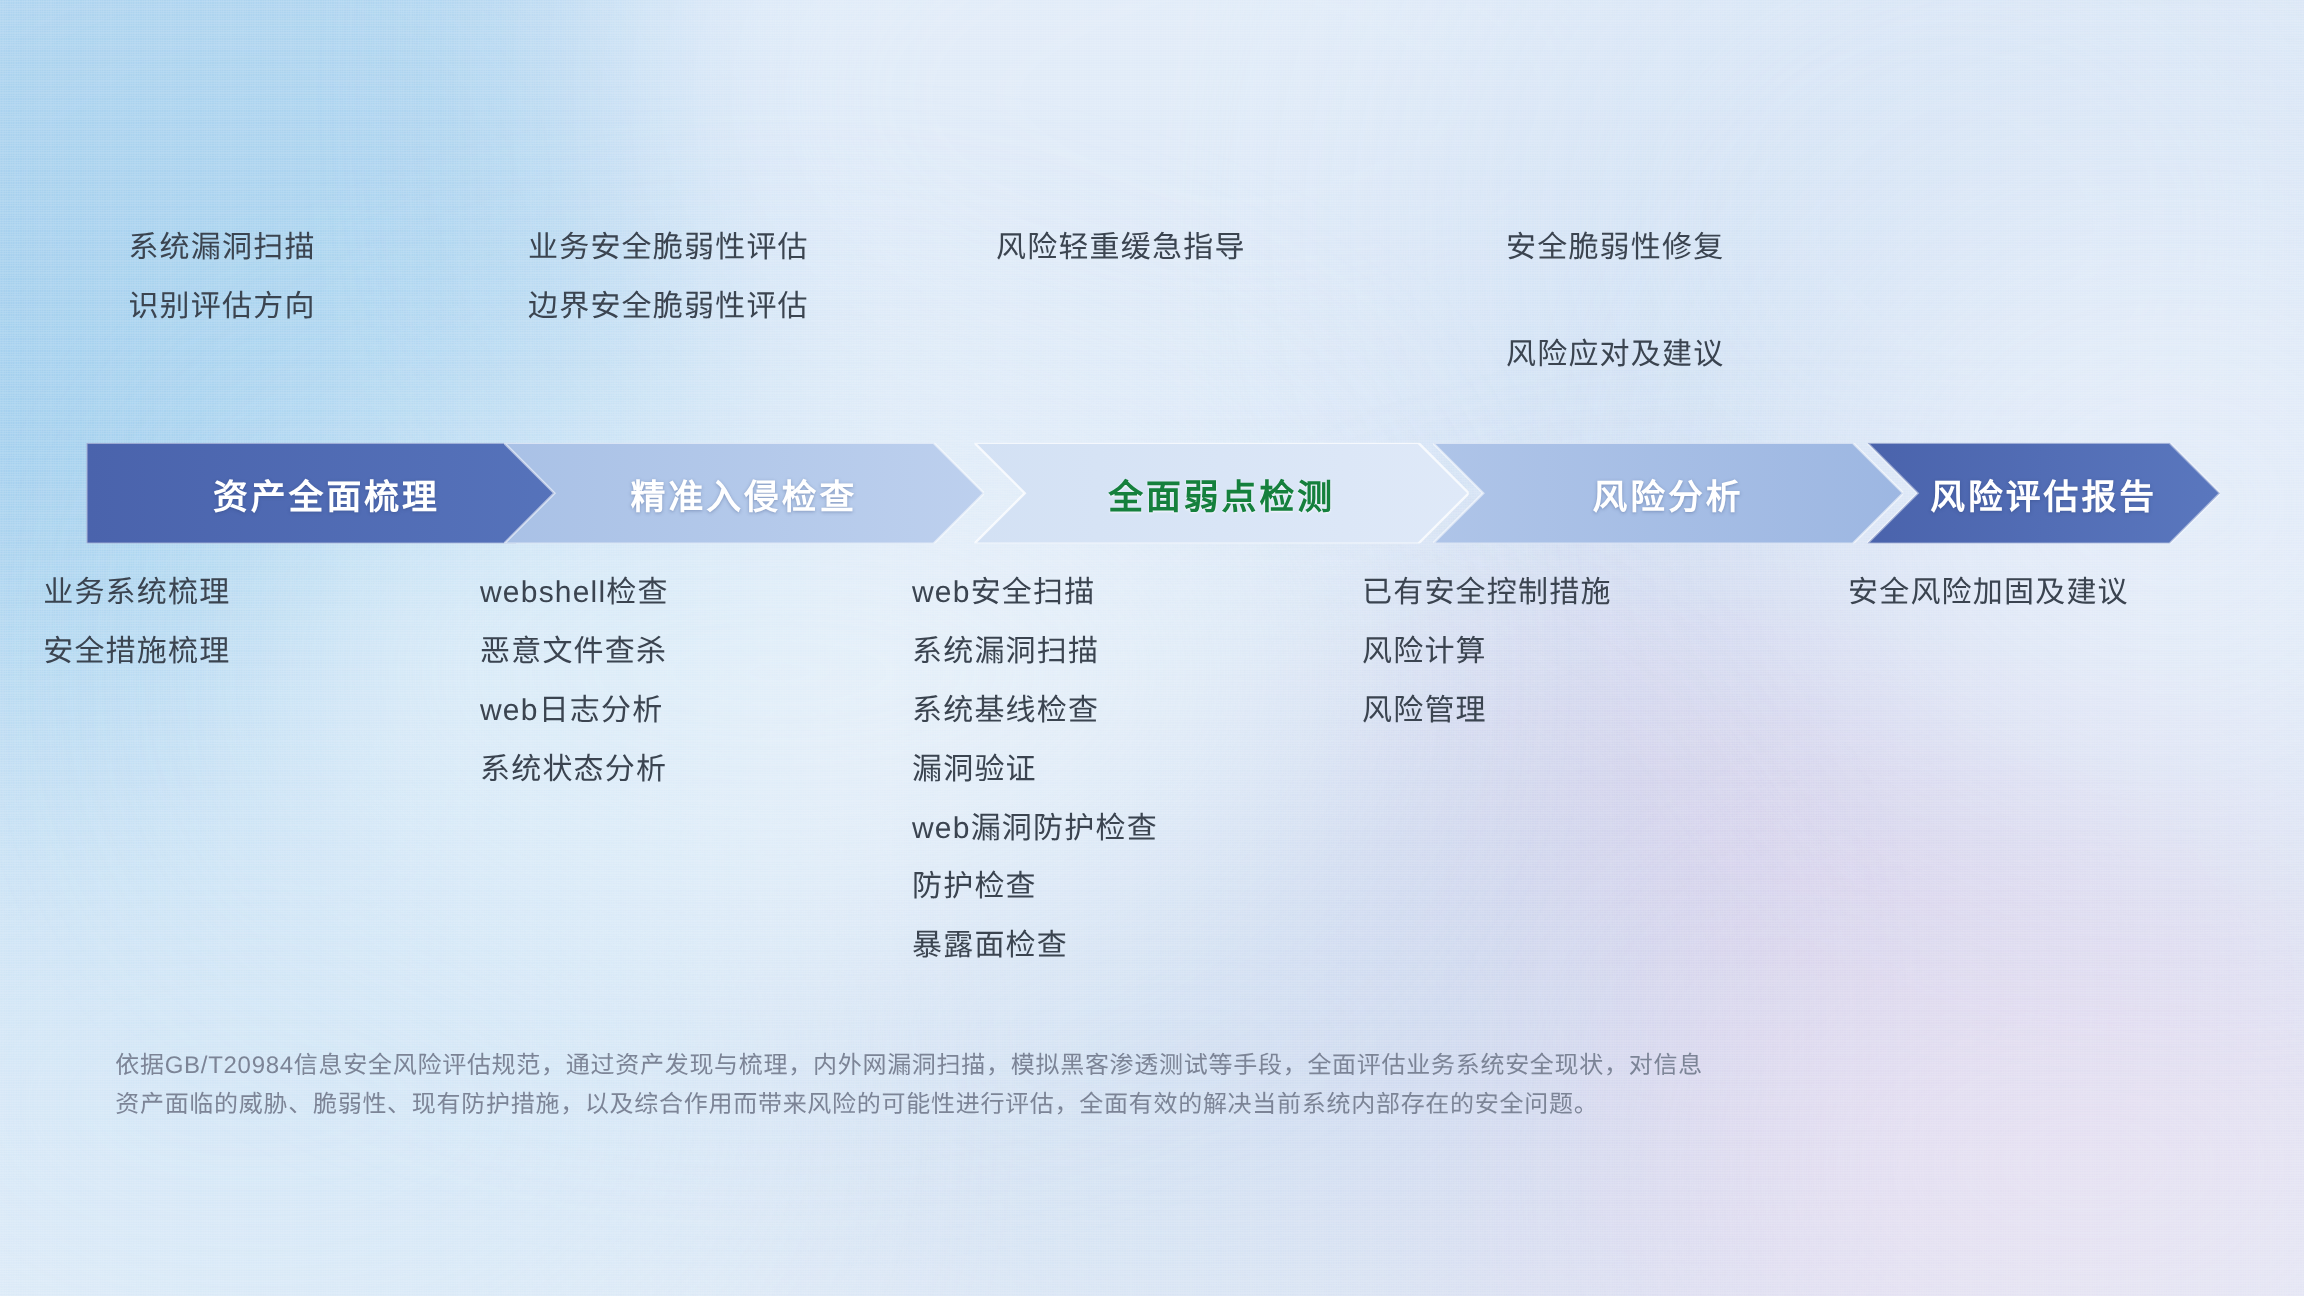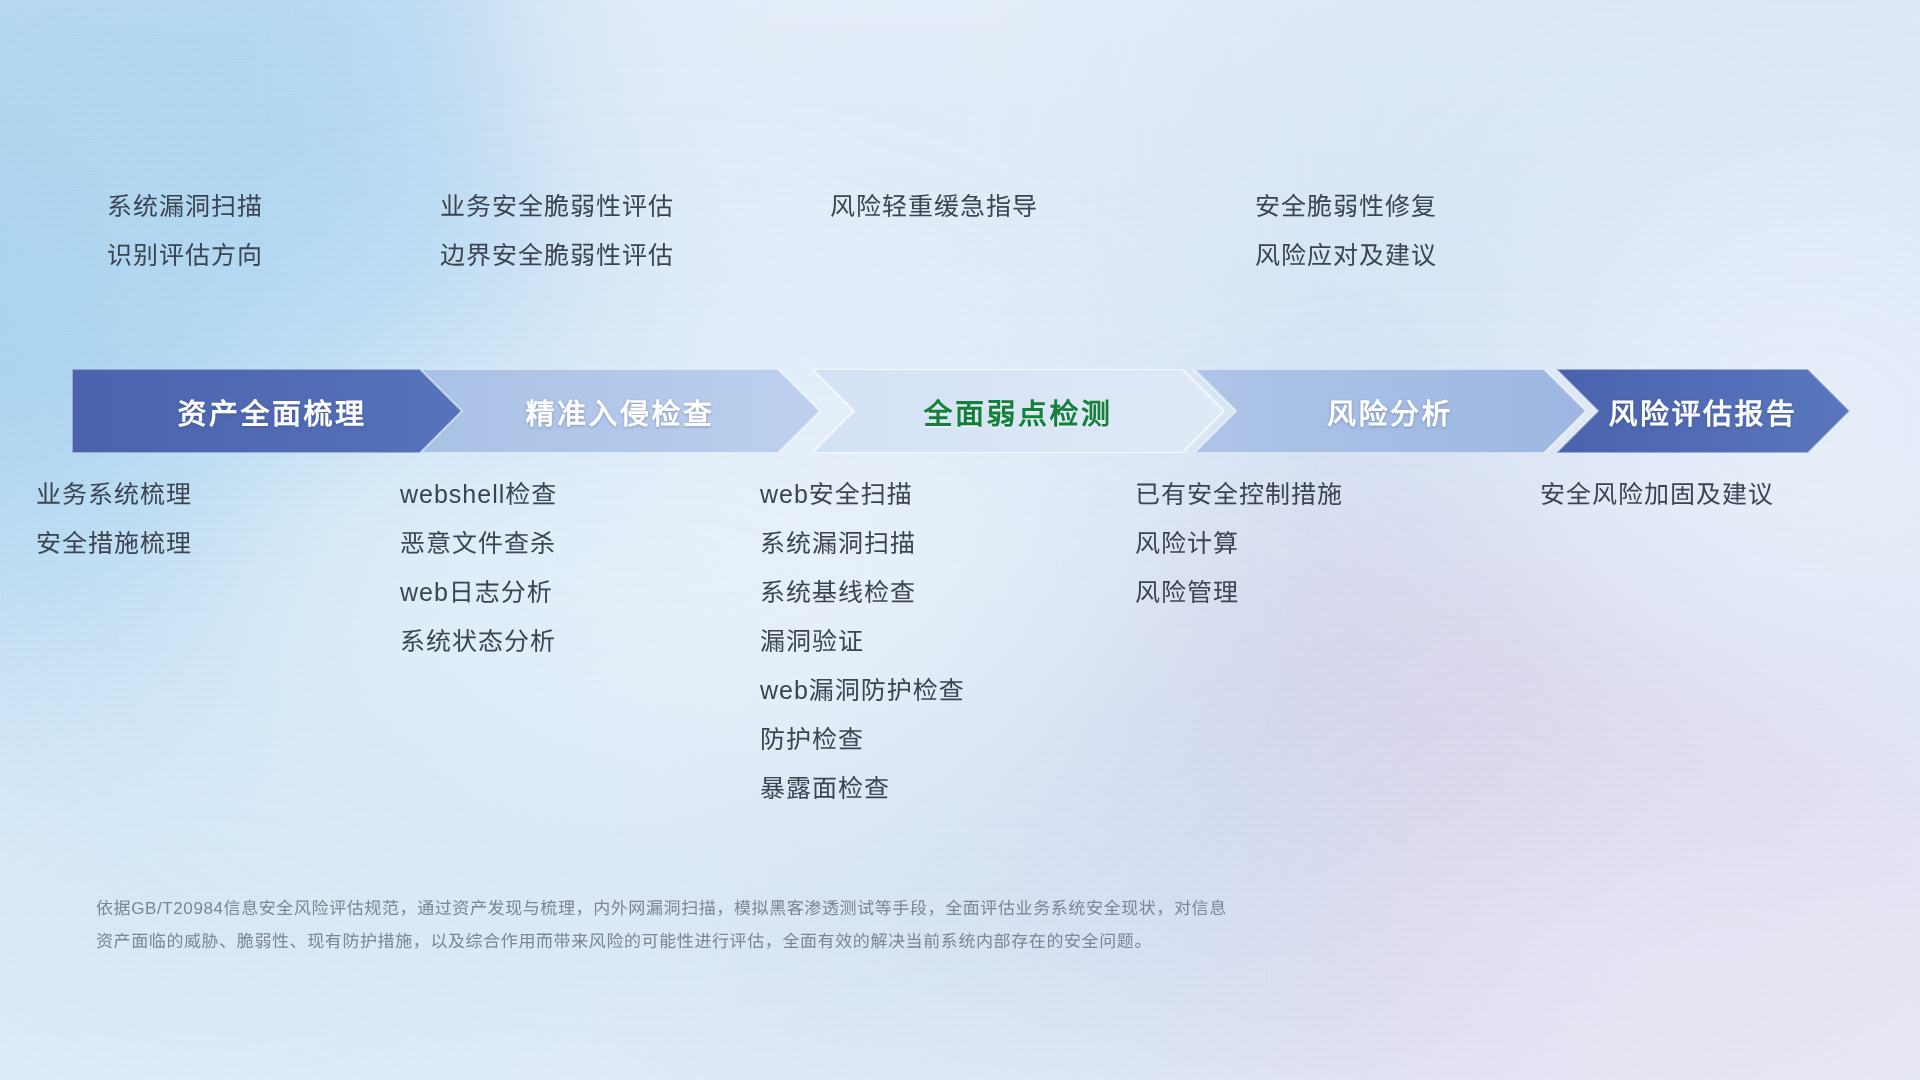--- a/index.html
+++ b/index.html
@@ -69,21 +69,21 @@
   #bottom-row { position:absolute; left:0; top:470px; width:1920px; }
   .bot-col { position:absolute; top:0; }
   .bot-col .item {
     font-size:25px; color:#3b4450; letter-spacing:1px;
     line-height:49px; white-space:nowrap;
   }
 
   
   #footer {
     position:absolute; left:96px; top:872px; width:1740px;
-    font-size:17px; line-height:33px; color:#7c8496; letter-spacing:.6px;margin-top:20px;
+    font-size:20px; line-height:33px; color:#7c8496; letter-spacing:.6px;
   }
   #footer .fline { white-space:nowrap; }
 </style>
 </head>
 <body>
 
 <div id="bg">
   <div class="blob b1"></div>
     <div class="blob b2"></div>
     <div class="blob b3"></div>
@@ -105,21 +105,21 @@
       <div class="line">系统漏洞扫描</div>
       <div class="line">识别评估方向</div>
     </div>
     <div class="top-col" style="width:374px;">
       <div class="line">业务安全脆弱性评估</div>
       <div class="line">边界安全脆弱性评估</div>
     </div>
     <div class="top-col center-v" style="width:380px;">
       <div class="line">风险轻重缓急指导</div>
     </div>
-    <div class="top-col" style="width:444px;">
+    <div class="top-col" style="width:444px;gap:40px;">
       <div class="line">安全脆弱性修复</div>
       <div class="line">风险应对及建议</div>
     </div>
   </div>
 
   <div id="band">
 
     <div class="chev" style="left:0px;width:400px;">
       <svg class="shape" viewBox="0 0 400 84" preserveAspectRatio="none">
         <defs>

